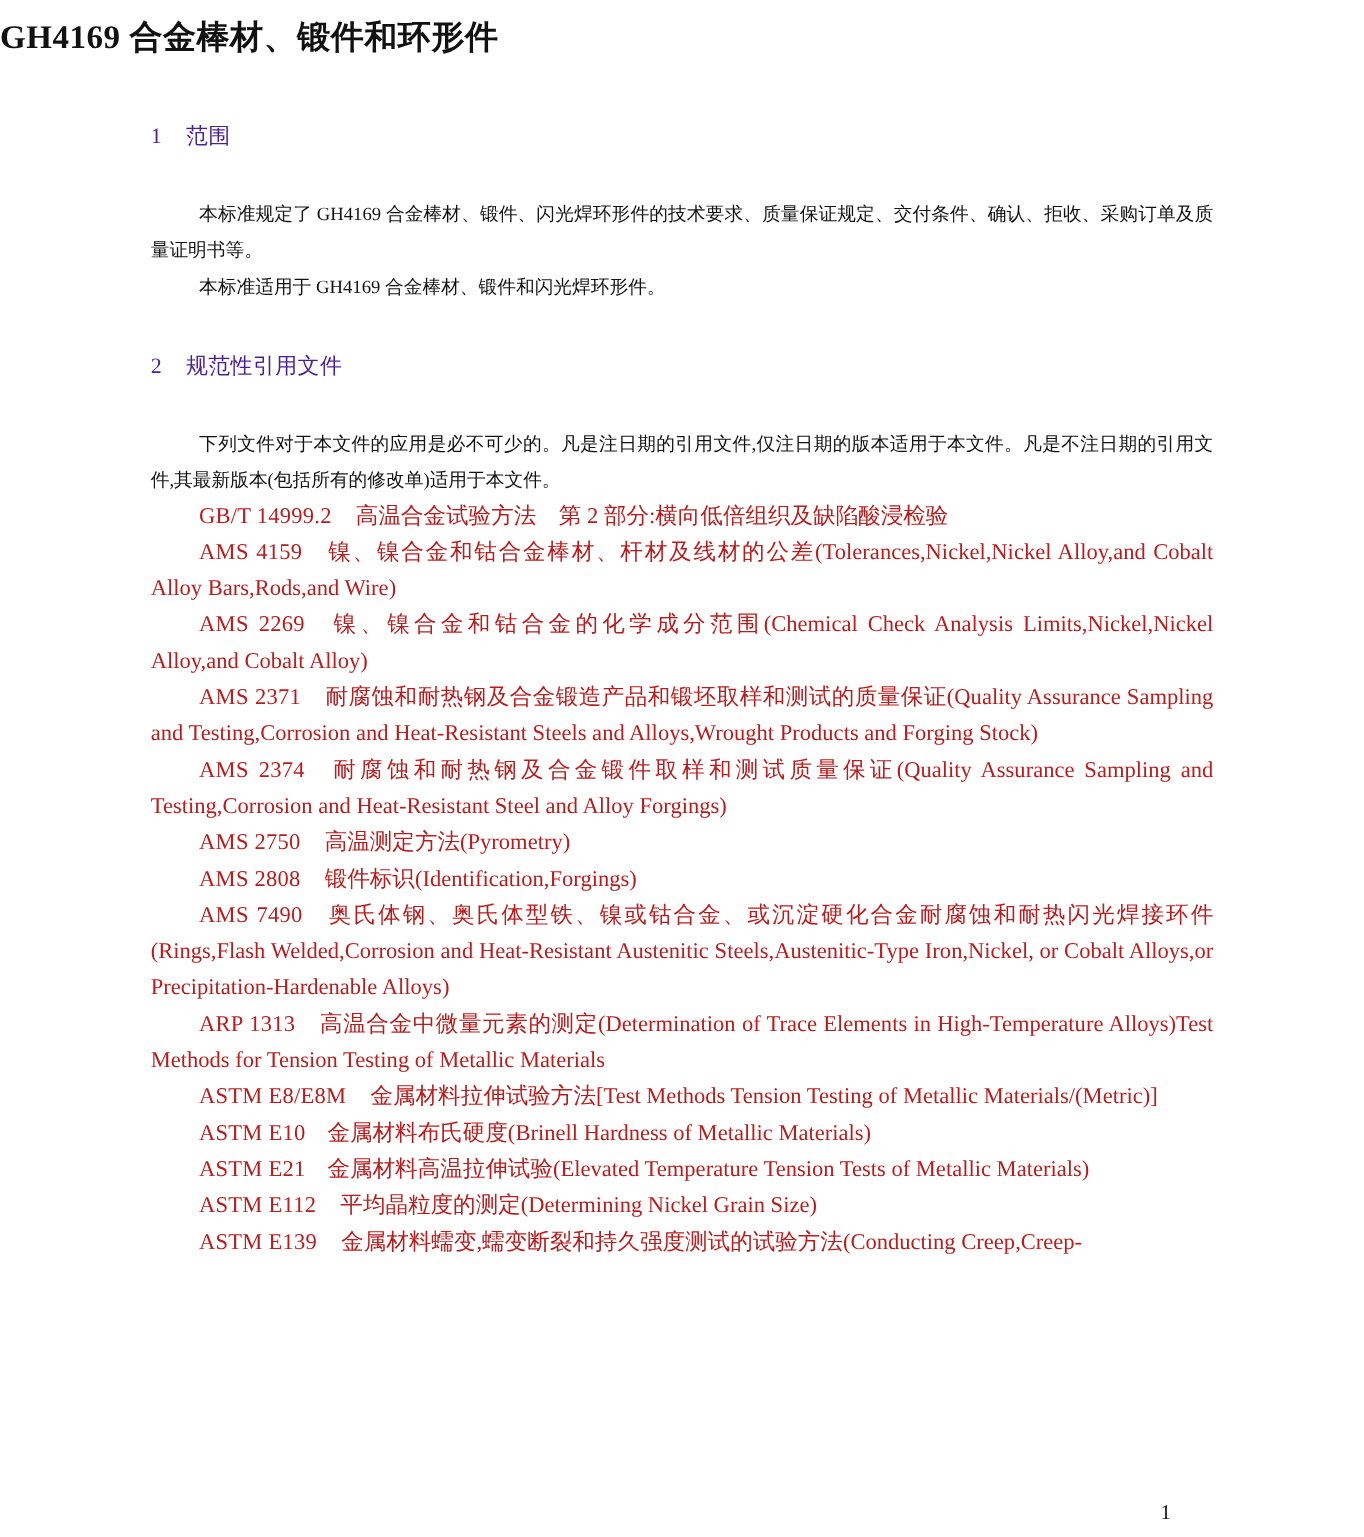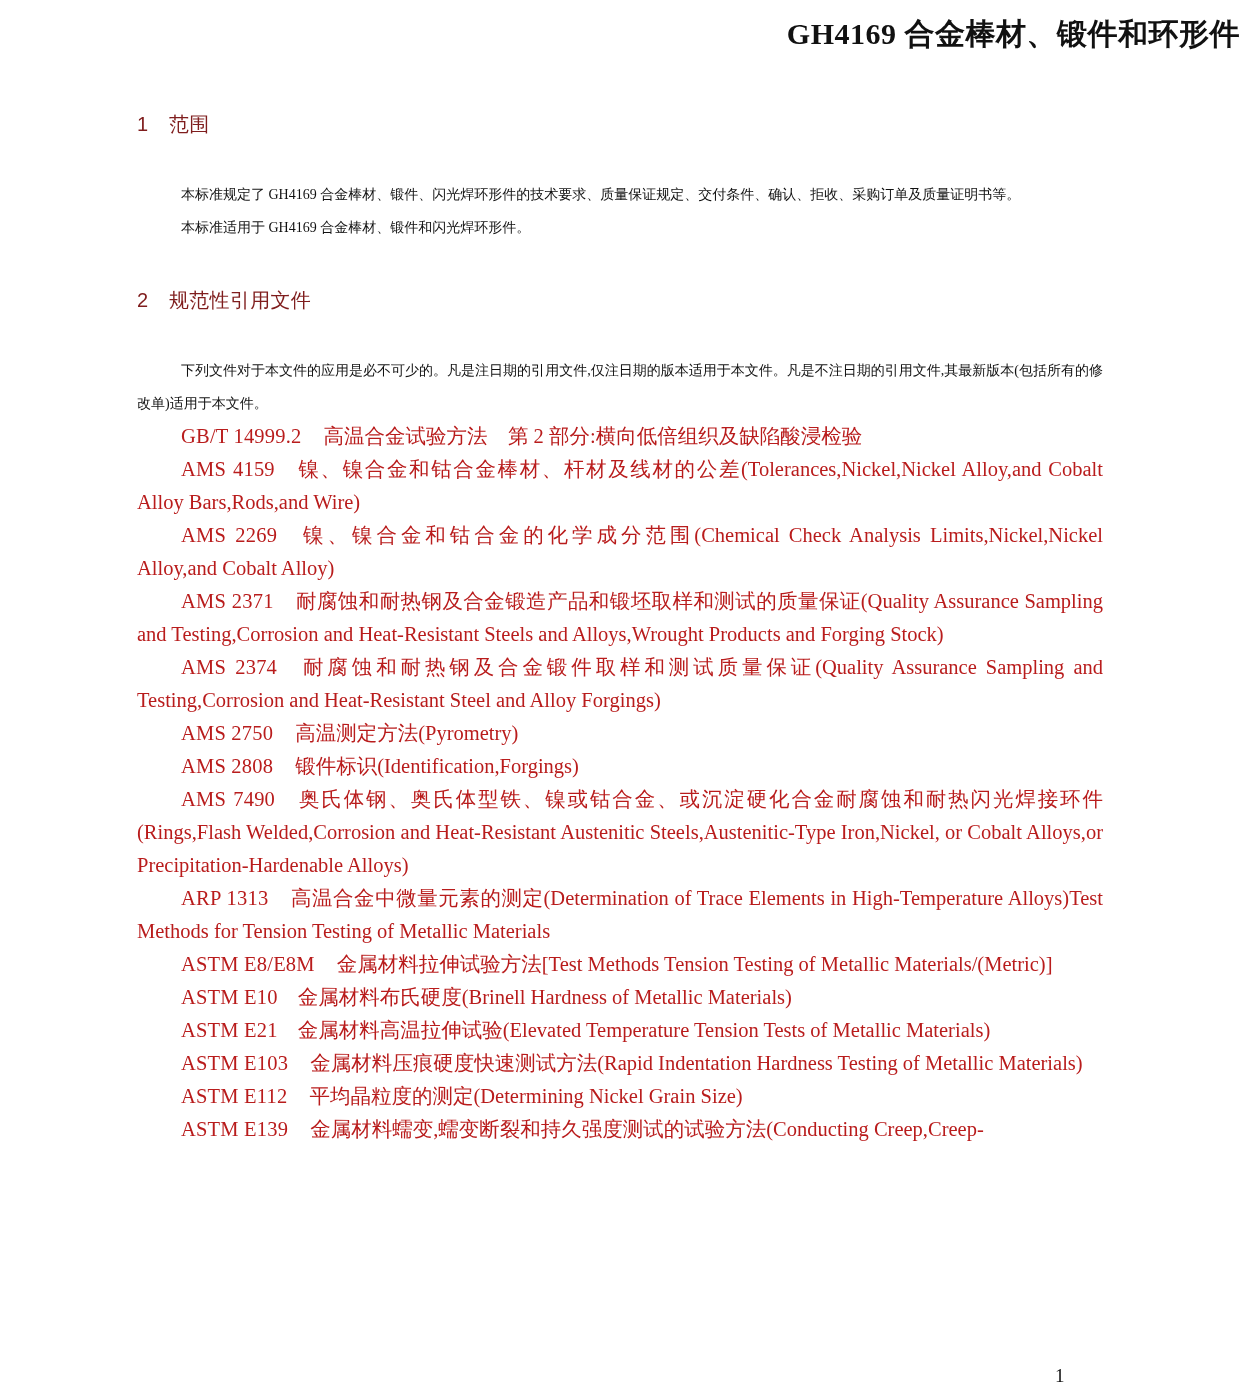--- a/index.html
+++ b/index.html
@@ -22,61 +22,61 @@
     height: 1397px;
     box-sizing: border-box;
   }
 
   
   .doc-title {
     position: absolute;
     top: 14px;
     left: 0;
     width: 1240px;
-    text-align: right;
+    text-align: left;
     font-family: "Liberation Serif", "DejaVu Serif", serif;
     font-weight: bold;
     font-size: 30px;
     letter-spacing: 0.5px;
     color: #111;
     white-space: nowrap;
   }
 
   
   .content {
     position: absolute;
     left: 137px;
     top: 108px;
     width: 966px;
   }
 
   
   .sec-heading {
-    font-family: Liberation Sans, sans-serif;
+    font-family: Liberation Serif, serif;
     font-size: 20px;
     font-weight: normal;
-    color: #7f1d1d;
+    color: #4c1d95;
     letter-spacing: 0.3px;
     line-height: 33px;
     margin: 0;
     white-space: nowrap;
   }
   .sec-heading .num {
     display: inline-block;
     min-width: 32px;
   }
 
   
   .gap-after-heading { height: 37px; }
   .gap-before-sec2   { height: 40px; }
   .gap-after-h2      { height: 37px; }
 
   
   .para {
-    font-size: 14px;
+    font-size: 17px;
     line-height: 33px;
     text-align: justify;
     text-justify: inter-character;
     margin: 0;
     color: #111;
     word-break: break-word;
   }
   .para.indent2 {
     text-indent: 44px;
   }
@@ -170,23 +170,20 @@
     <p class="ref">
       <span class="code">ASTM E8/E8M</span><span class="sp-wide"></span><span>金属材料拉伸试验方法[Test Methods Tension Testing of Metallic Materials/(Metric)]</span>
     </p>
     <p class="ref">
       <span class="code">ASTM E10</span><span class="sp"></span><span>金属材料布氏硬度(Brinell Hardness of Metallic Materials)</span>
     </p>
     <p class="ref">
       <span class="code">ASTM E21</span><span class="sp"></span><span>金属材料高温拉伸试验(Elevated Temperature Tension Tests of Metallic Materials)</span>
     </p>
     <p class="ref">
-      <span class="code">ASTM E103</span><span class="sp-wide"></span><span>金属材料压痕硬度快速测试方法(Rapid Indentation Hardness Testing of Metallic Materials)</span>
-    </p>
-    <p class="ref">
       <span class="code">ASTM E112</span><span class="sp-wide"></span><span>平均晶粒度的测定(Determining Nickel Grain Size)</span>
     </p>
     <p class="ref">
       <span class="code">ASTM E139</span><span class="sp-wide"></span><span>金属材料蠕变,蠕变断裂和持久强度测试的试验方法(Conducting Creep,Creep-</span>
     </p>
 
   </div>
 
   <div class="page-number">1</div>
 

